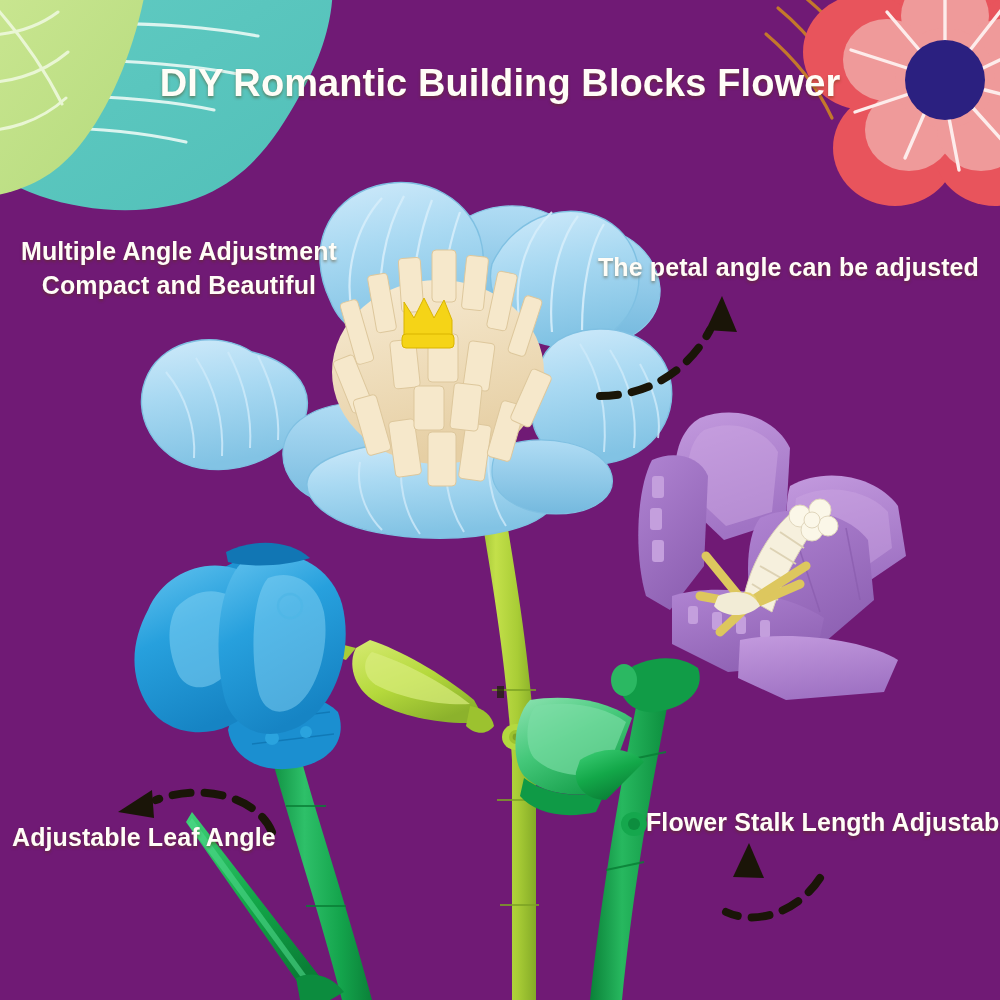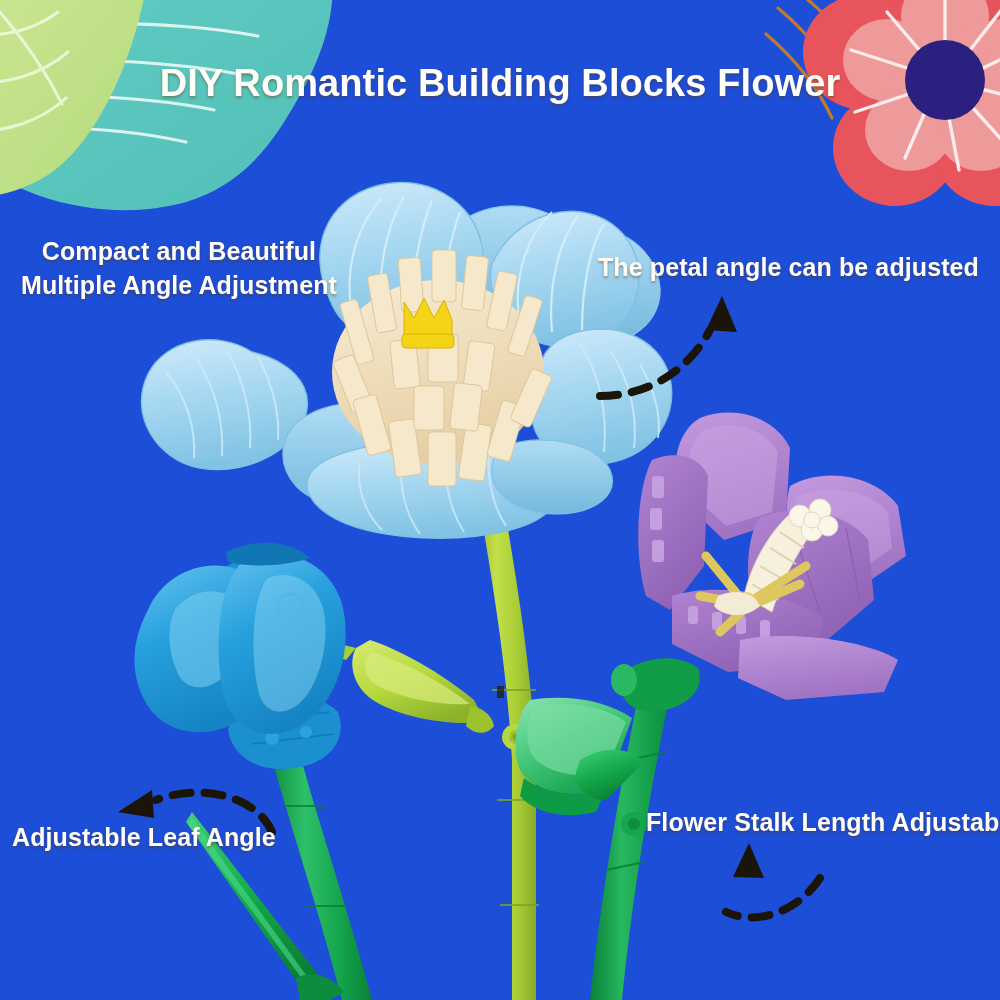--- a/index.html
+++ b/index.html
@@ -1,21 +1,21 @@
 <!DOCTYPE html>
 <html><head>
 <meta charset="utf-8">
 <style>
   html,body{margin:0;padding:0;}
   body{
     width:1000px;height:1000px;overflow:hidden;
     font-family:"Liberation Sans",sans-serif;
     background:#e3ab4c;
   }
-  #stage{position:relative;width:1000px;height:1000px;overflow:hidden;background:#1d4ed8;}
+  #stage{position:relative;width:1000px;height:1000px;overflow:hidden;background:#701a75;}
   #stage svg.layer{position:absolute;left:0;top:0;width:1000px;height:1000px;}
 
   .txt{position:absolute;color:#fffdf7;font-weight:700;
        text-shadow:0 2px 3px rgba(90,55,5,.45);
        letter-spacing:.1px;white-space:nowrap;}
 
   #title{left:0;right:0;top:62px;text-align:center;font-size:38px;
          font-stretch:condensed;}
   #cap-multi{left:14px;top:234px;font-size:25px;line-height:34px;
              white-space:normal;width:330px;text-align:center;}
@@ -428,22 +428,22 @@
     </g>
     <g>
       <path d="M820,878 C798,912 756,926 726,912" fill="none" stroke="#1a1508" stroke-width="8" stroke-linecap="round" stroke-dasharray="18 14"></path>
       <path d="M749,843 L764,878 L733,877 Z" fill="#1a1508"></path>
     </g>
   </svg>
 
   <div class="txt" id="title">DIY Romantic Building Blocks Flower</div>
 
   <div class="txt" id="cap-multi">
+    <div>Multiple Angle Adjustment</div>
     <div>Compact and Beautiful</div>
-    <div>Multiple Angle Adjustment</div>
   </div>
 
   <div class="txt" id="cap-leaf">Adjustable Leaf Angle</div>
 
   <div class="txt" id="cap-petal">The petal angle can be adjusted</div>
 
   <div class="txt" id="cap-stalk">Flower Stalk Length Adjustable</div>
 </div>
 
 </body></html>

